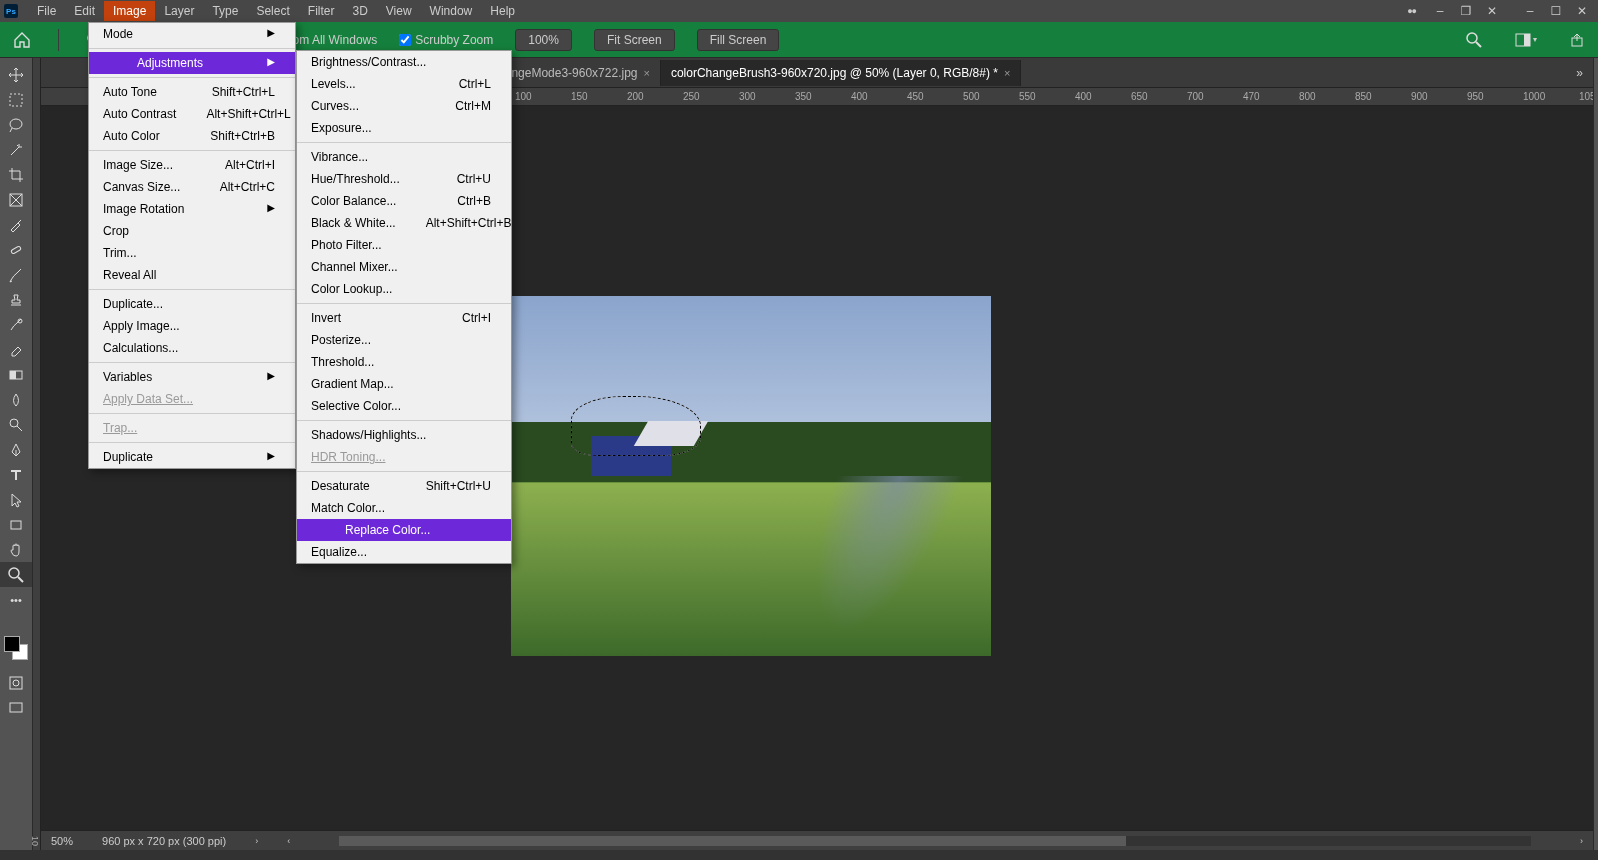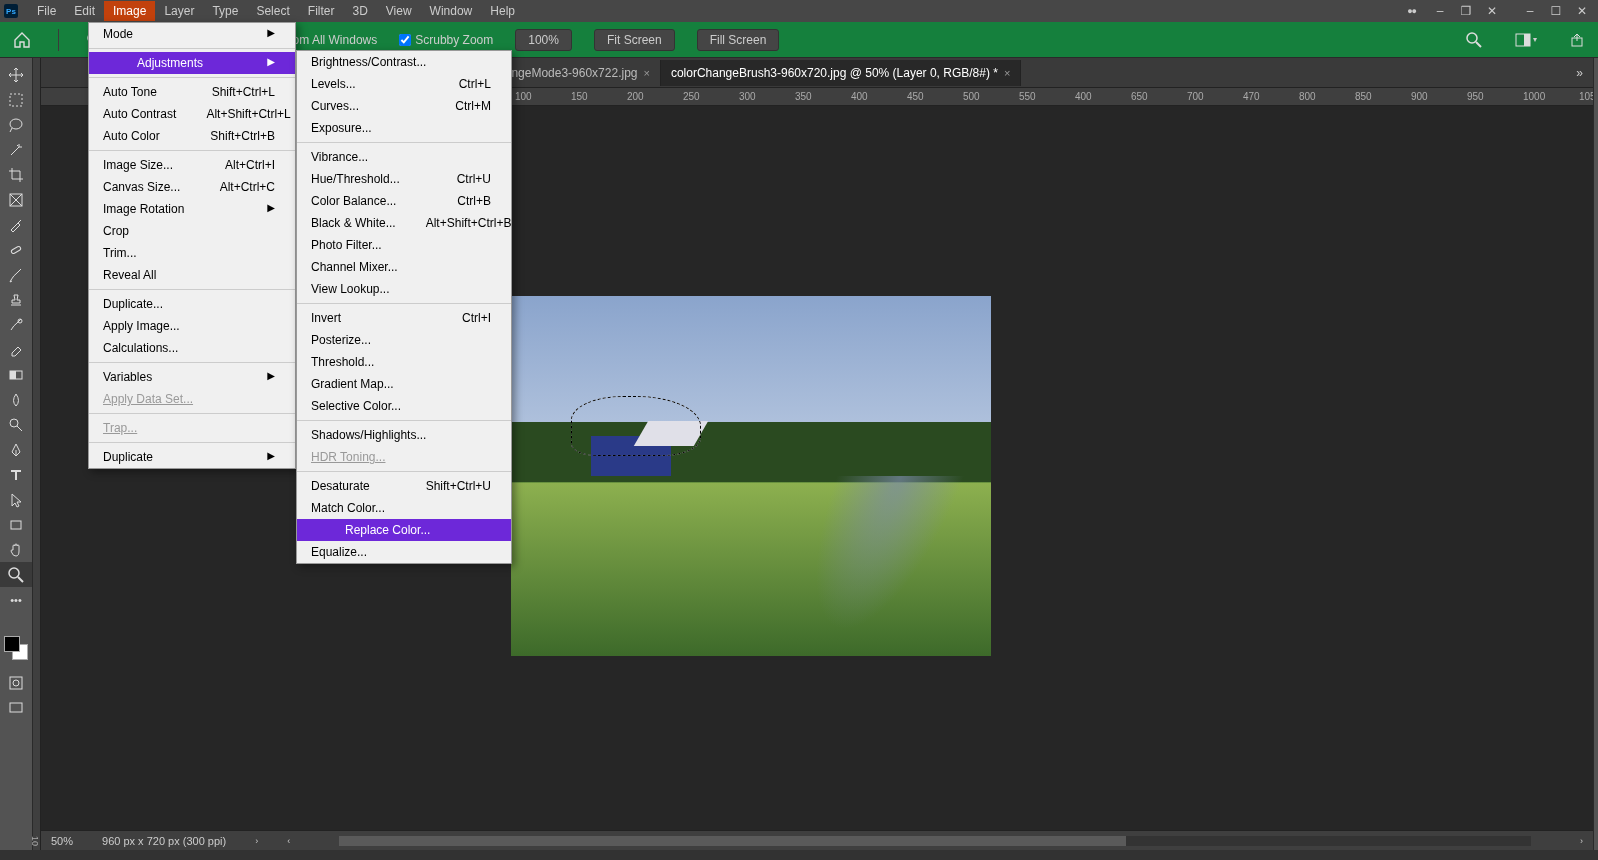--- a/index.html
+++ b/index.html
@@ -492,21 +492,21 @@
       <span>Black &amp; White...</span>
       <span>Alt+Shift+Ctrl+B</span>
     </div>
     <div class="mi">
       <span>Photo Filter...</span>
     </div>
     <div class="mi">
       <span>Channel Mixer...</span>
     </div>
     <div class="mi">
-      <span>View Lookup...</span>
+      <span>Color Lookup...</span>
     </div>
     <hr>
     <div class="mi">
       <span>Invert</span>
       <span>Ctrl+I</span>
     </div>
     <div class="mi">
       <span>Posterize...</span>
     </div>
     <div class="mi">

